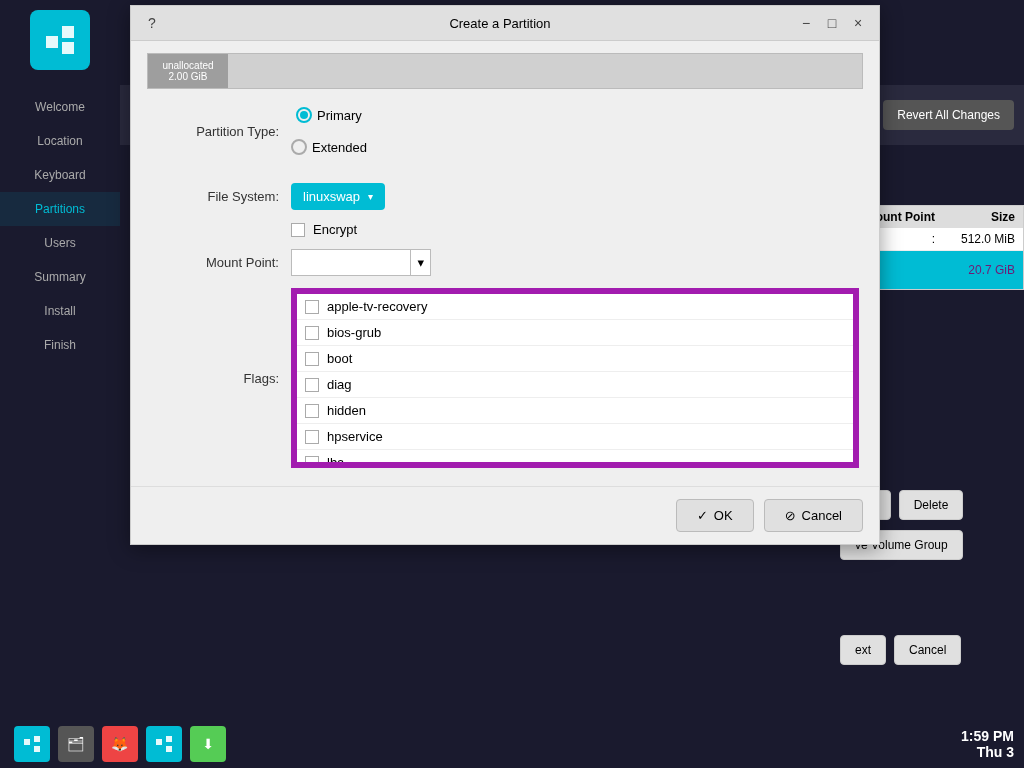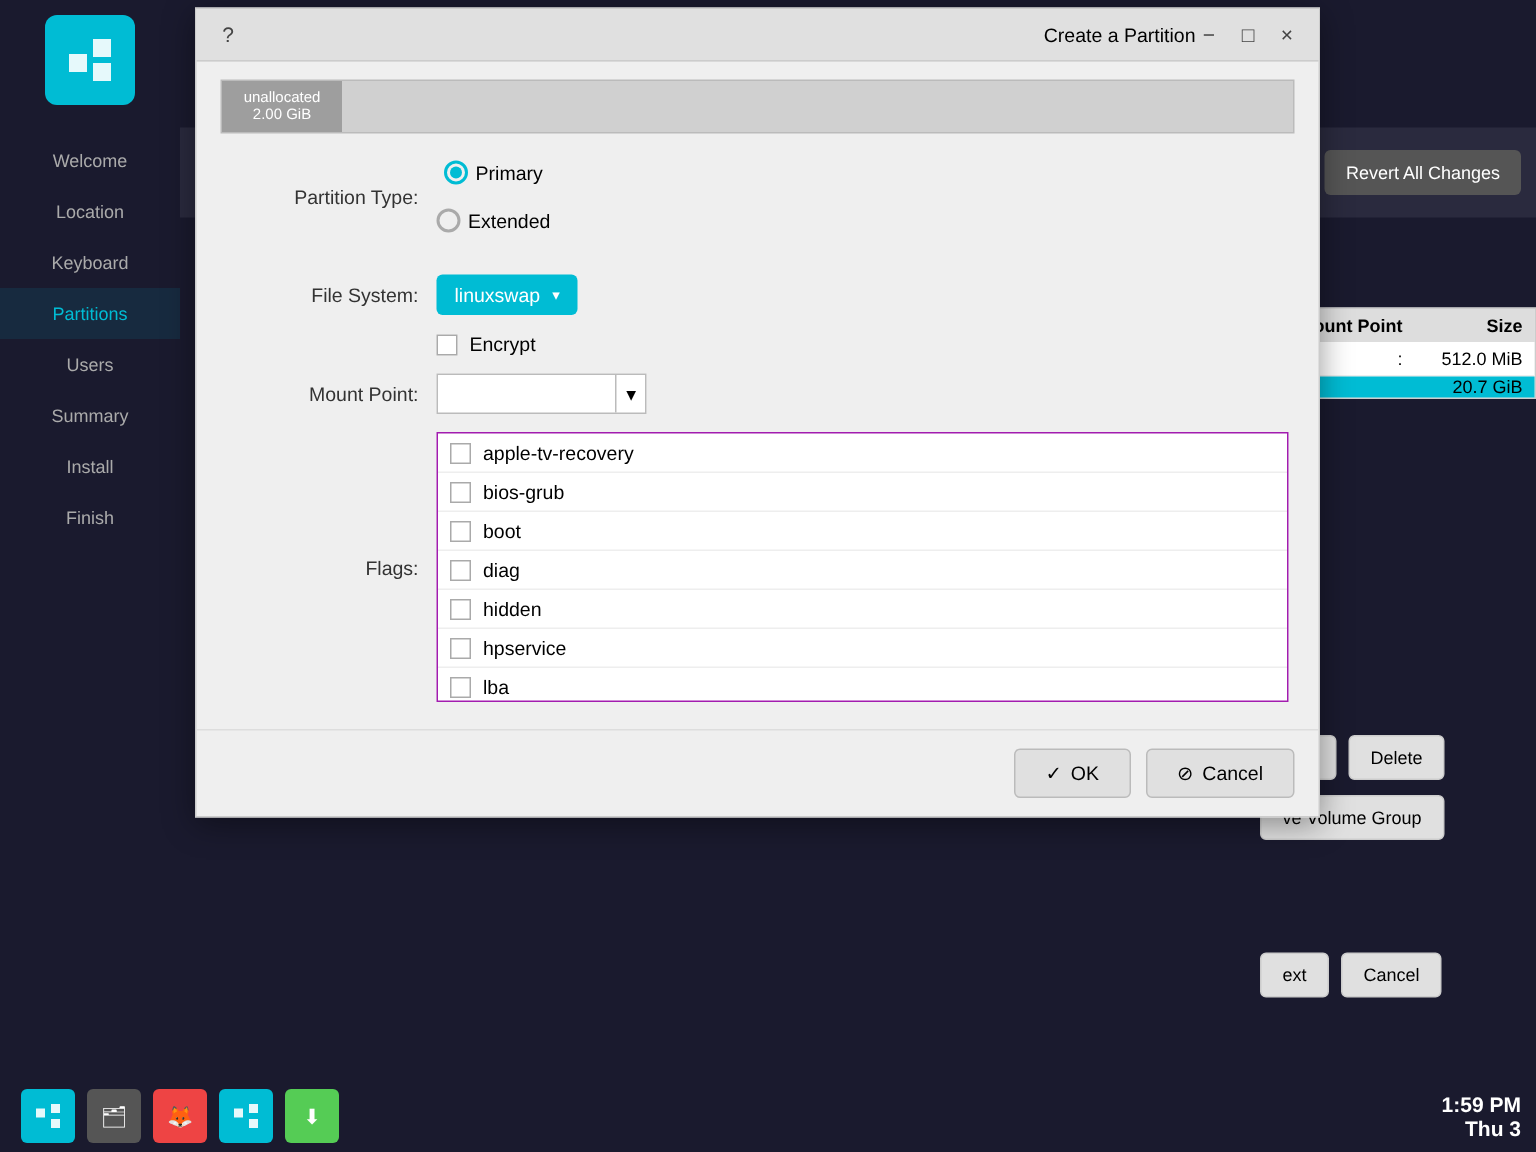--- a/index.html
+++ b/index.html
@@ -114,21 +114,21 @@
     .dialog-titlebar {
       background: #e0e0e0;
       padding: 8px 12px;
       display: flex; align-items: center; justify-content: space-between;
       border-bottom: 1px solid #ccc;
     }
     .dialog-title {
       font-size: 13px;
       font-weight: normal;
       flex: 1;
-      text-align: right;
+      text-align: center;
     }
     .dialog-controls {
       display: flex; gap: 8px;
     }
     .dialog-ctrl-btn {
       width: 18px; height: 18px;
       background: none;
       border: none;
       cursor: pointer;
       font-size: 14px;
@@ -324,21 +324,21 @@
 
 <div style="position:absolute; top:205px; left:840px; width:184px; background:#f0f0f0; border:1px solid #ccc; font-size:12px;">
   <div style="display:flex; background:#ddd; padding:4px 8px; font-weight:bold;">
     <span style="flex:1; text-align:right;">Mount Point</span>
     <span style="width:80px; text-align:right;padding-left:45px;">Size</span>
   </div>
   <div style="display:flex; padding:4px 8px; background:white; border-bottom:1px solid #eee;">
     <span style="flex:1; text-align:right;">:</span>
     <span style="width:80px; text-align:right;">512.0 MiB</span>
   </div>
-  <div style="display:flex; padding:0 8px; background:#00bcd4; color:#000000;">
+  <div style="display:flex; padding:12px 8px; background:#00bcd4; color:#701a75;">
     <span style="flex:1; text-align:right;"></span>
     <span style="width:80px; text-align:right;">20.7 GiB</span>
   </div>
 </div>
 
 <div style="position:absolute; top:490px; left:840px; display:flex; gap:8px;">
   <button class="rp-btn">Edit</button>
   <button class="rp-btn">Delete</button>
 </div>
 <div style="position:absolute; top:530px; left:840px;">
@@ -408,21 +408,21 @@
       <div style="display:flex; align-items:stretch; border:1px solid #bbb; background:white; width:140px;">
         <div style="padding:5px 10px; flex:1; font-size:13px;"></div>
         <div style="padding:5px 6px; border-left:1px solid #bbb; display:flex; align-items:center; cursor:pointer;">
           <span>▾</span>
         </div>
       </div>
     </div>
 
     <div class="flags-row">
       <div class="form-label">Flags:</div>
-      <div style="flex:1; border:1px solid #a21caf; background:white; height:180px; overflow:hidden; display:flex;">
+      <div style="flex:1; border:6px solid #a21caf; background:white; height:180px; overflow:hidden; display:flex;">
         <div style="flex:1; overflow-y:scroll;">
           <div class="flags-item">
             <div class="checkbox"></div>
             <span>apple-tv-recovery</span>
           </div>
           <div class="flags-item">
             <div class="checkbox"></div>
             <span>bios-grub</span>
           </div>
           <div class="flags-item">

